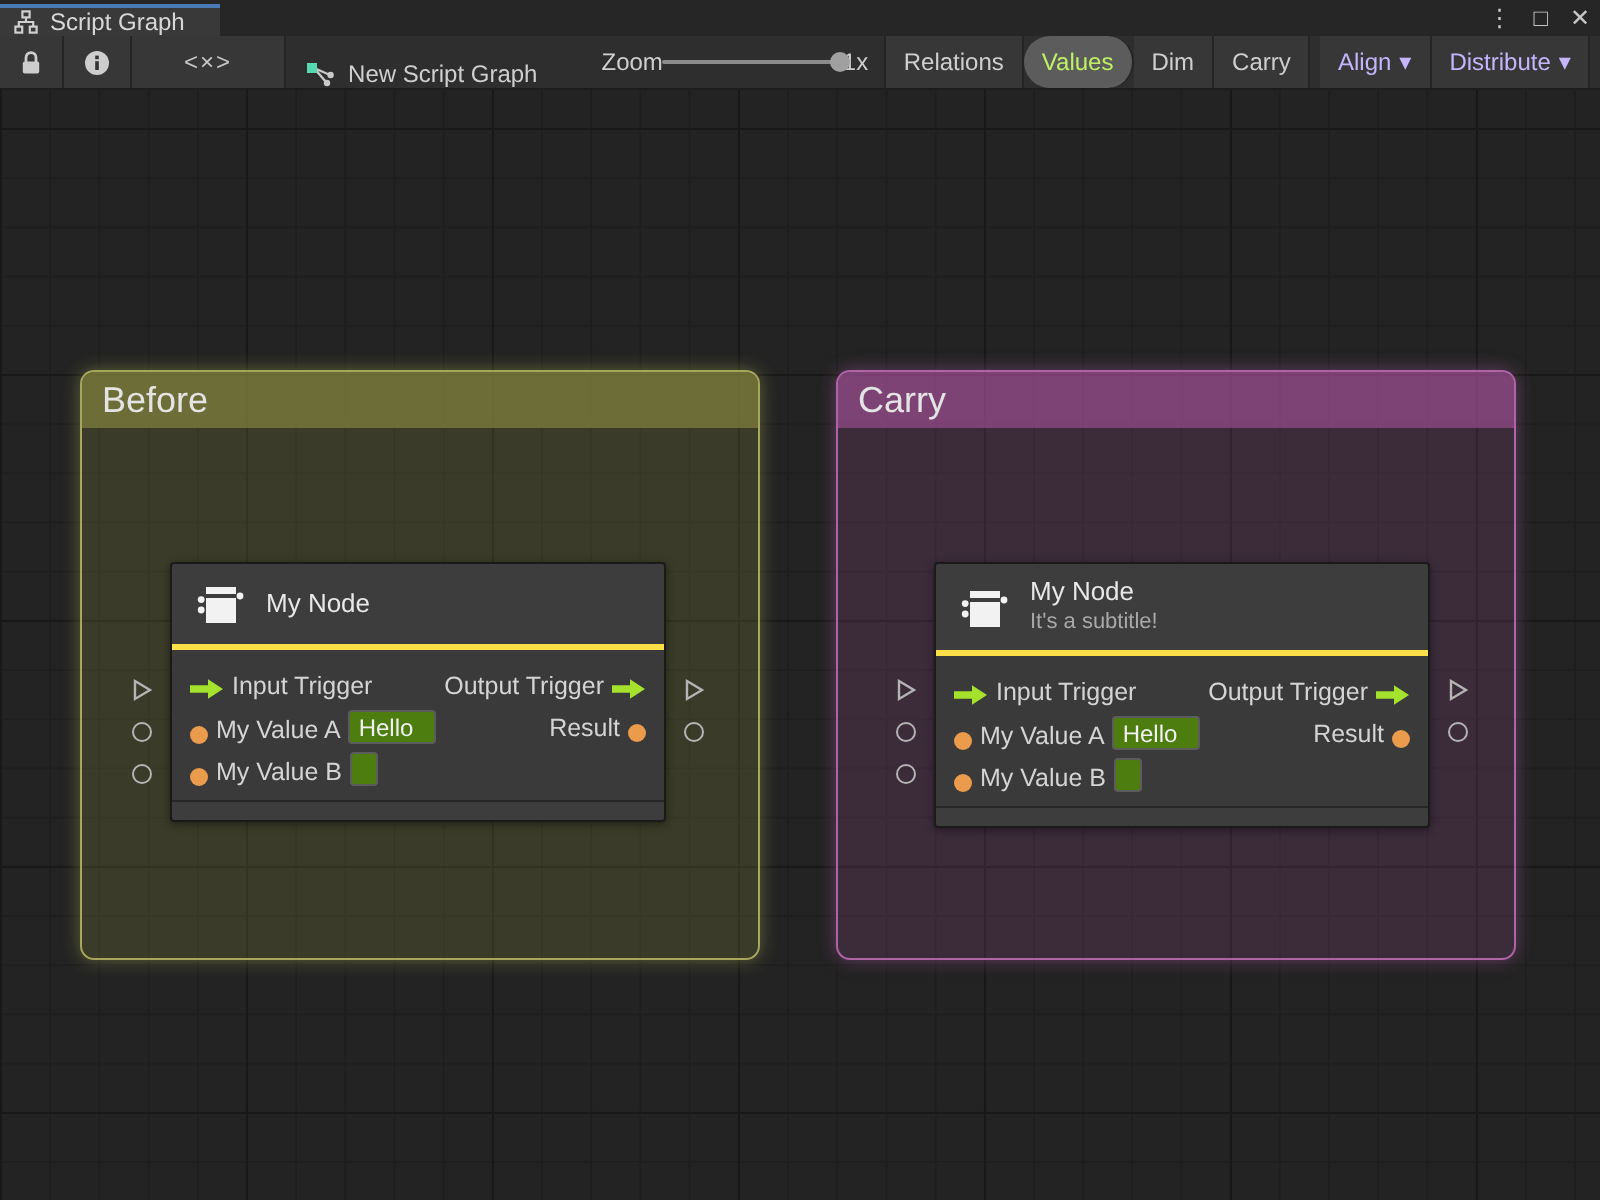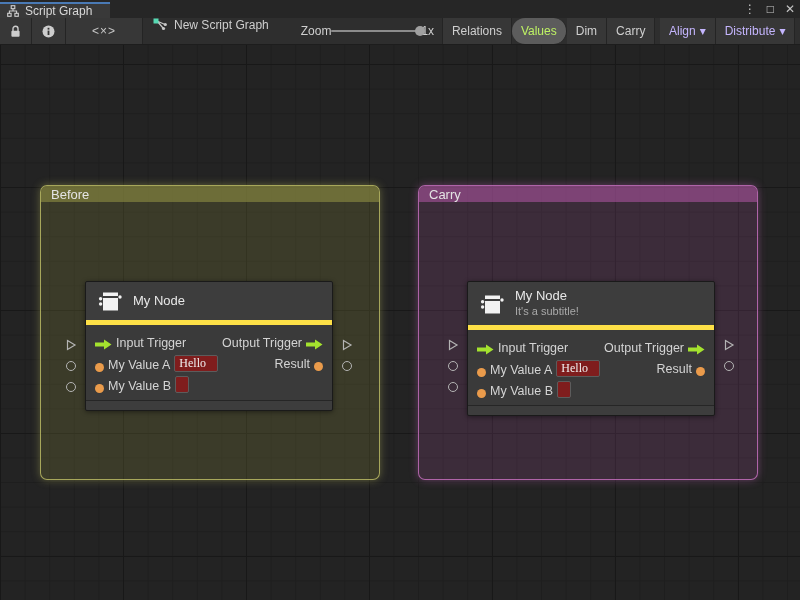--- a/index.html
+++ b/index.html
@@ -29,21 +29,21 @@
     overflow:hidden; white-space:nowrap;
   }
   .tbtn {
     display:flex; align-items:center; justify-content:center; gap:4px;
     padding:0 9px; background:#373737; border-right:1px solid #242424; cursor:default;
   }
   .tbtn.icon-btn { padding:0 10px; }
   .tbtn.wide { padding:0 26px; }
   .tbtn.active { background:#5c5c5c; color:#bef264;border-radius:13px; }
   .tbtn.disabled { color:#c4b5fd; }
-  .tb-plain { display:flex; align-items:flex-start; gap:7px; padding:0 10px; }
+  .tb-plain { display:flex; align-items:flex-end; gap:7px; padding:0 10px; }
   .tb-sep { width:1px; background:#242424; }
   .zoom-area { display:flex; align-items:center; gap:0; padding:0 8px; }
   .zoom-track { position:relative; width:90px; height:2px; background:#8c8c8c; border-radius:1px; }
   .zoom-handle { position:absolute; right:-4px; top:-4px; width:10px; height:10px; border-radius:50%; background:#a0a0a0; }
   .group-gap { width:6px; }
 
   
   .canvas {
     position:relative; width:800px; height:555px;
     background-color:#232323;
@@ -53,22 +53,22 @@
       linear-gradient(#1e1e1e 1px, transparent 1px),
       linear-gradient(90deg, #1e1e1e 1px, transparent 1px);
     background-size:123px 123px, 123px 123px, 24.6px 24.6px, 24.6px 24.6px;
     background-position:0 19px, 0 0, 0 19px, 0 0;
     overflow:hidden;
   }
 
   
   .group { position:absolute; width:340px; height:295px; border-radius:7px; }
   .group-header {
-    height:16px; display:flex; align-items:center; padding:0 10px;
-    font-size:13px; color:#e4e4e4; border-radius:6px 6px 0 0; cursor:default;
+    height:28px; display:flex; align-items:center; padding:0 10px;
+    font-size:18px; color:#e4e4e4; border-radius:6px 6px 0 0; cursor:default;
   }
   .group.before {
     background:rgba(138,138,62,0.24);
     border:1px solid rgba(186,186,100,0.85);
     box-shadow:0 0 9px rgba(175,175,90,0.45);
     left:40px; top:140px;
   }
   .group.before .group-header { background:rgba(140,140,66,0.62); }
   .group.after {
     background:rgba(160,80,152,0.20);
@@ -82,33 +82,33 @@
   .node {
     position:absolute; width:248px; top:236px;
     background:#3a3a3a; border:1px solid #1a1a1a; border-radius:2px;
     box-shadow:0 1px 5px rgba(0,0,0,0.45);
     color:#d4d4d4; font-size:12.5px;
   }
   .node.n-before { left:85px; }
   .node.n-after  { left:467px; }
   .node-header {
     min-height:43px; display:flex; align-items:center; gap:10px;
-    padding:6px 11px; border-bottom:5px solid #fde047; background:#3d3d3d;
+    padding:6px 11px; border-bottom:3px solid #fde047; background:#3d3d3d;
     border-radius:2px 2px 0 0; cursor:default;
   }
   .node-title { font-size:13px; color:#e8e8e8; line-height:1.25; }
   .node-subtitle { font-size:11px; color:#a9a9a9; line-height:1.25; margin-top:1px; }
   .node-ports { padding:7px 0 5px; }
   .port-row { height:21px; display:flex; align-items:center; justify-content:space-between; padding:0 9px; }
   .pside { display:flex; align-items:flex-end; gap:4px; }
   .dot { width:9px; height:9px; border-radius:50%; background:#ea9b4b; flex:0 0 auto; }
   .value-input {
-    background:#7f1d1d; border:1px solid #5c5c5c; border-radius:2px;
+    background:#4d7c0f; border:1px solid #5c5c5c; border-radius:2px;
     color:#f0f0f0; font-size:12px; height:17px; padding:0 4px; width:44px;
-    font-family:Liberation Serif, serif; outline:none;
+    font-family:Liberation Sans, sans-serif; outline:none;
   }
   .value-input.small { width:14px; padding:0; }
   .node-footer { height:10px; background:#3d3d3d; border-top:1px solid #262626; border-radius:0 0 2px 2px; }
 
   
   .ext { position:absolute; width:12px; height:12px; }
   .ext.circle { width:10px; height:10px; border:1px solid #b4b4b4; border-radius:50%; background:transparent; }
   .ext.l1 { left:-21px; top:57px; }
   .ext.l2 { left:-20px; top:79px; }
   .ext.l3 { left:-20px; top:100px; }

